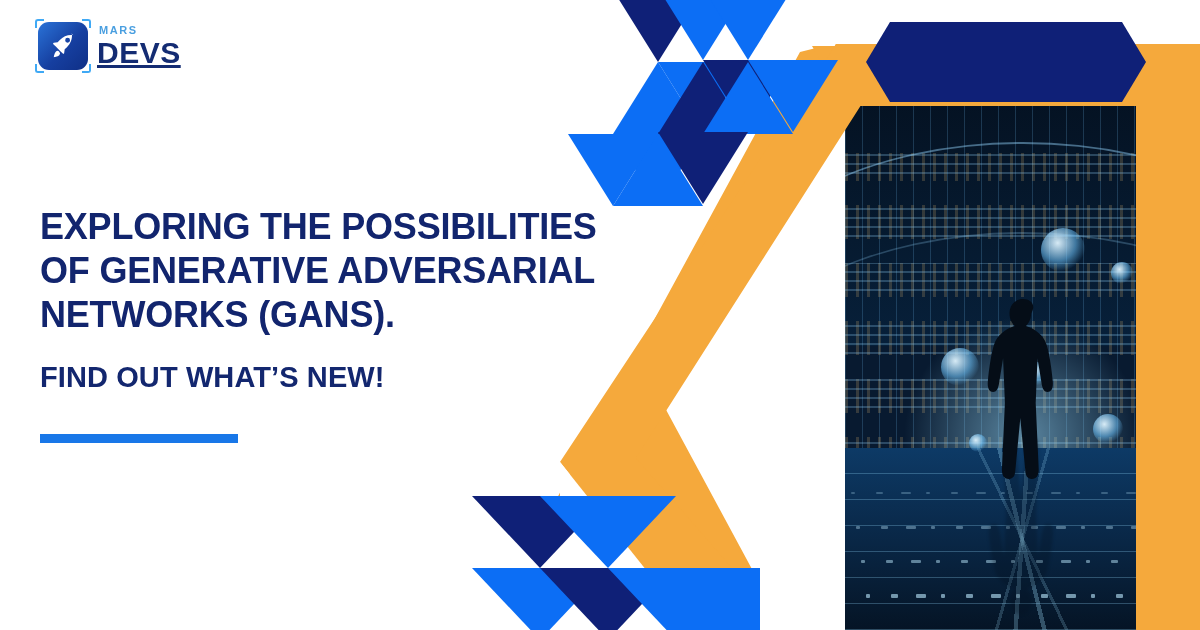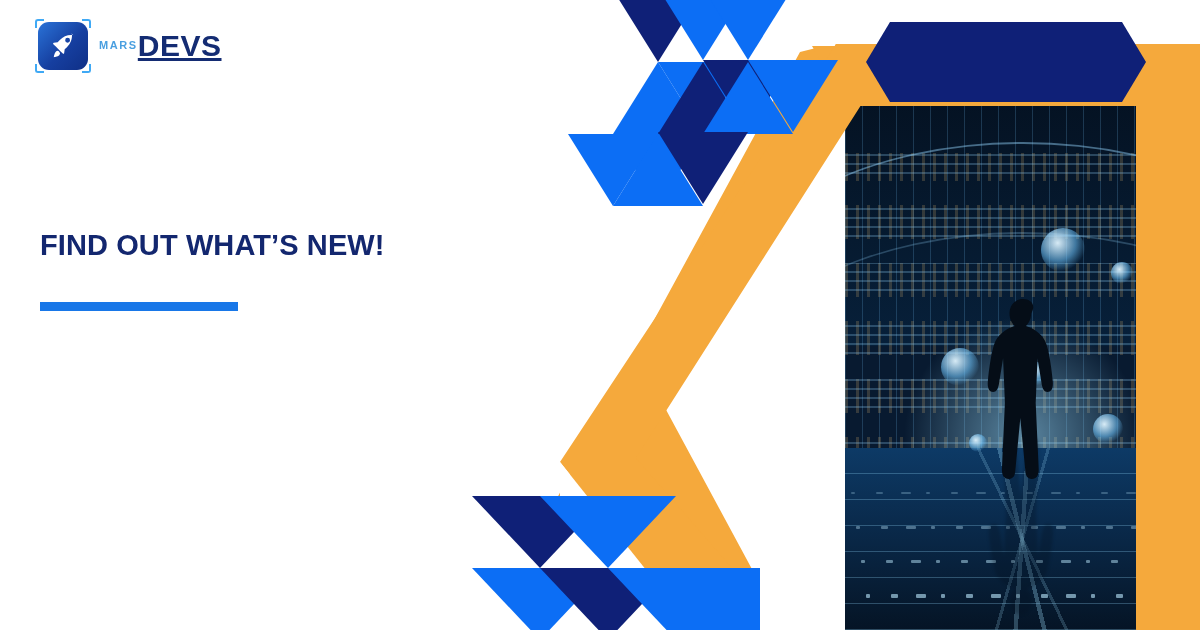--- a/index.html
+++ b/index.html
@@ -18,21 +18,21 @@
   #logo-mark {
     position:relative; width:50px; height:48px; border-radius:11px;
     background:linear-gradient(135deg,#2a73d8 0%,#163fa0 55%,#0f2f86 100%);
     display:flex; align-items:center; justify-content:center;
   }
   .brkt { position:absolute; width:9px; height:9px; border:2px solid #3fa9f5; }
   .brkt.tl { left:-3px; top:-3px; border-right:none; border-bottom:none; border-radius:3px 0 0 0;}
   .brkt.tr { right:-3px; top:-3px; border-left:none; border-bottom:none; border-radius:0 3px 0 0;}
   .brkt.bl { left:-3px; bottom:-3px; border-right:none; border-top:none; border-radius:0 0 0 3px;}
   .brkt.br { right:-3px; bottom:-3px; border-left:none; border-top:none; border-radius:0 0 3px 0;}
-  #logo-text { display:flex; flex-direction:row; line-height:1;align-items:center; }
+  #logo-text { display:flex; flex-direction:column; line-height:1; }
   #logo-mars {
     font-size:11px; font-weight:700; letter-spacing:1.6px; color:#4a9fe0;
     margin-bottom:2px; margin-left:2px;
   }
   #logo-devs { font-size:30px; font-weight:800; letter-spacing:0.5px; color:#142c73;text-decoration:underline; }
 
   
   #copy { position:absolute; left:40px; top:205px; width:600px; }
   #headline {
     font-size:36px; font-weight:800; line-height:1.22;
@@ -287,17 +287,18 @@
         <path fill="#ffffff" d="M8.3 22.1c-1.6 1.6-2.1 5.8-2.1 5.8s4.2-.5 5.8-2.1a2.6 2.6 0 0 0-3.7-3.7z"></path>
       </svg>
     </div>
     <div id="logo-text">
       <span id="logo-mars">MARS</span>
       <span id="logo-devs">DEVS</span>
     </div>
   </div>
 
   <div id="copy">
+    <h1 id="headline">Exploring the possibilities of Generative Adversarial Networks (GANs).</h1>
     <h2 id="subhead">Find out what’s new!</h2>
     <div id="rule"></div>
   </div>
 
 </div>
 
 </body></html>

